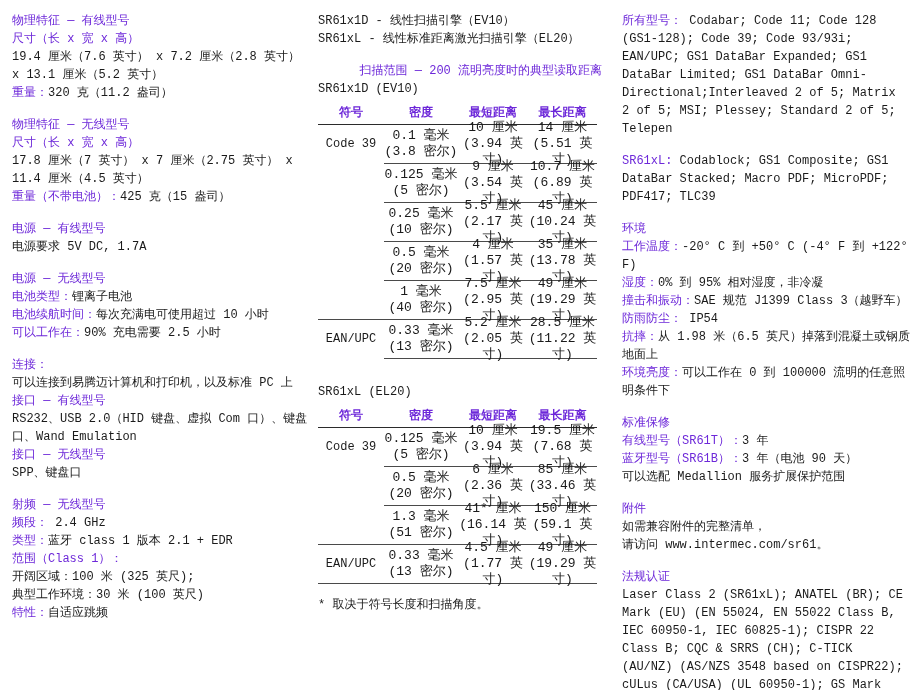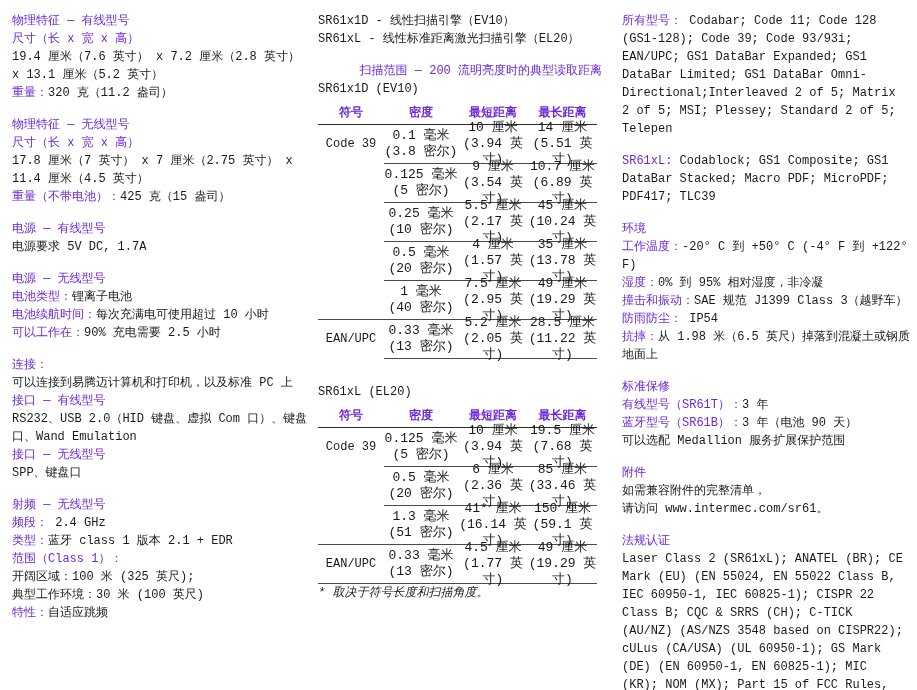--- a/index.html
+++ b/index.html
@@ -12,21 +12,21 @@
   .col{position:absolute;top:12px;}
   #col-left{left:12px;width:296px;}
   #col-mid{left:318px;width:284px;}
   #col-right{left:622px;width:288px;}
   .section{margin-bottom:14px;}
   .line{line-height:18px;min-height:18px;}
   .b{font-weight:normal;color:#6d28d9;}
   .nowrap{white-space:nowrap;text-align:right;}
   .caption{margin:0 0 6px 0;}
   .caption2{margin-top:24px;}
-  .footnote{font-style:italic;}
+  .footnote{margin-top:12px;}
   
   .spec-table{width:279px;}
   .trow{display:flex;}
   .thead{border-bottom:1px solid #2b2b2b;padding-bottom:3px;font-weight:bold;color:#6d28d9;}
   .tcell{text-align:center;}
   .c0{width:66px;}
   .c1{width:74px;}
   .c2{width:70px;}
   .c3{width:69px;}
   .tgroup{display:flex;}
@@ -282,20 +282,21 @@
       <div class="section">
         <div class="line"><span class="b">SR61xL:</span><span> Codablock; GS1 Composite; GS1 DataBar Stacked; Macro PDF; MicroPDF; PDF417; TLC39</span></div>
       </div>
       <div class="section">
         <div class="line"><span class="b">环境</span></div>
         <div class="line"><span class="b">工作温度：</span><span>-20° C 到 +50° C (-4° F 到 +122° F)</span></div>
         <div class="line"><span class="b">湿度：</span><span>0% 到 95% 相对湿度，非冷凝</span></div>
         <div class="line"><span class="b">撞击和振动：</span><span>SAE 规范 J1399 Class 3（越野车）</span></div>
         <div class="line"><span class="b">防雨防尘：</span><span> IP54</span></div>
         <div class="line"><span class="b">抗摔：</span><span>从 1.98 米（6.5 英尺）掉落到混凝土或钢质地面上</span></div>
+        <div class="line"><span class="b">环境亮度：</span><span>可以工作在 0 到 100000 流明的任意照明条件下</span></div>
       </div>
       <div class="section">
         <div class="line"><span class="b">标准保修</span></div>
         <div class="line"><span class="b">有线型号（SR61T）：</span><span>3 年</span></div>
         <div class="line"><span class="b">蓝牙型号（SR61B）：</span><span>3 年（电池 90 天）</span></div>
         <div class="line"><span>可以选配 Medallion 服务扩展保护范围</span></div>
       </div>
       <div class="section">
         <div class="line"><span class="b">附件</span></div>
         <div class="line"><span>如需兼容附件的完整清单，</span></div>

